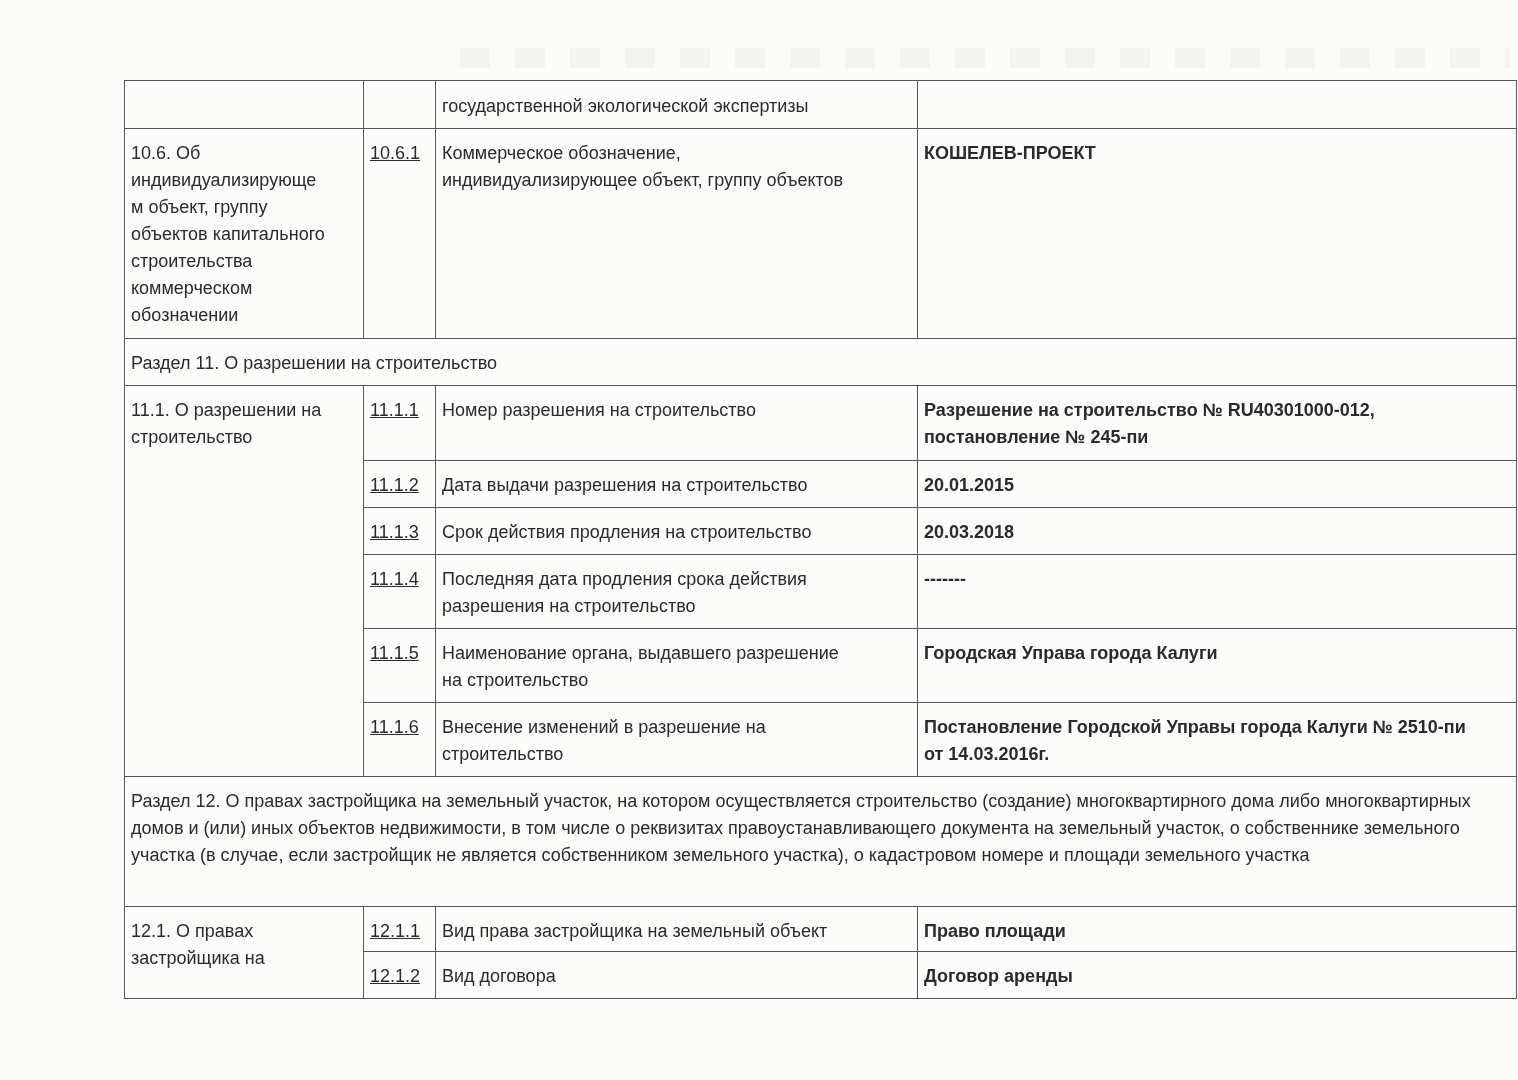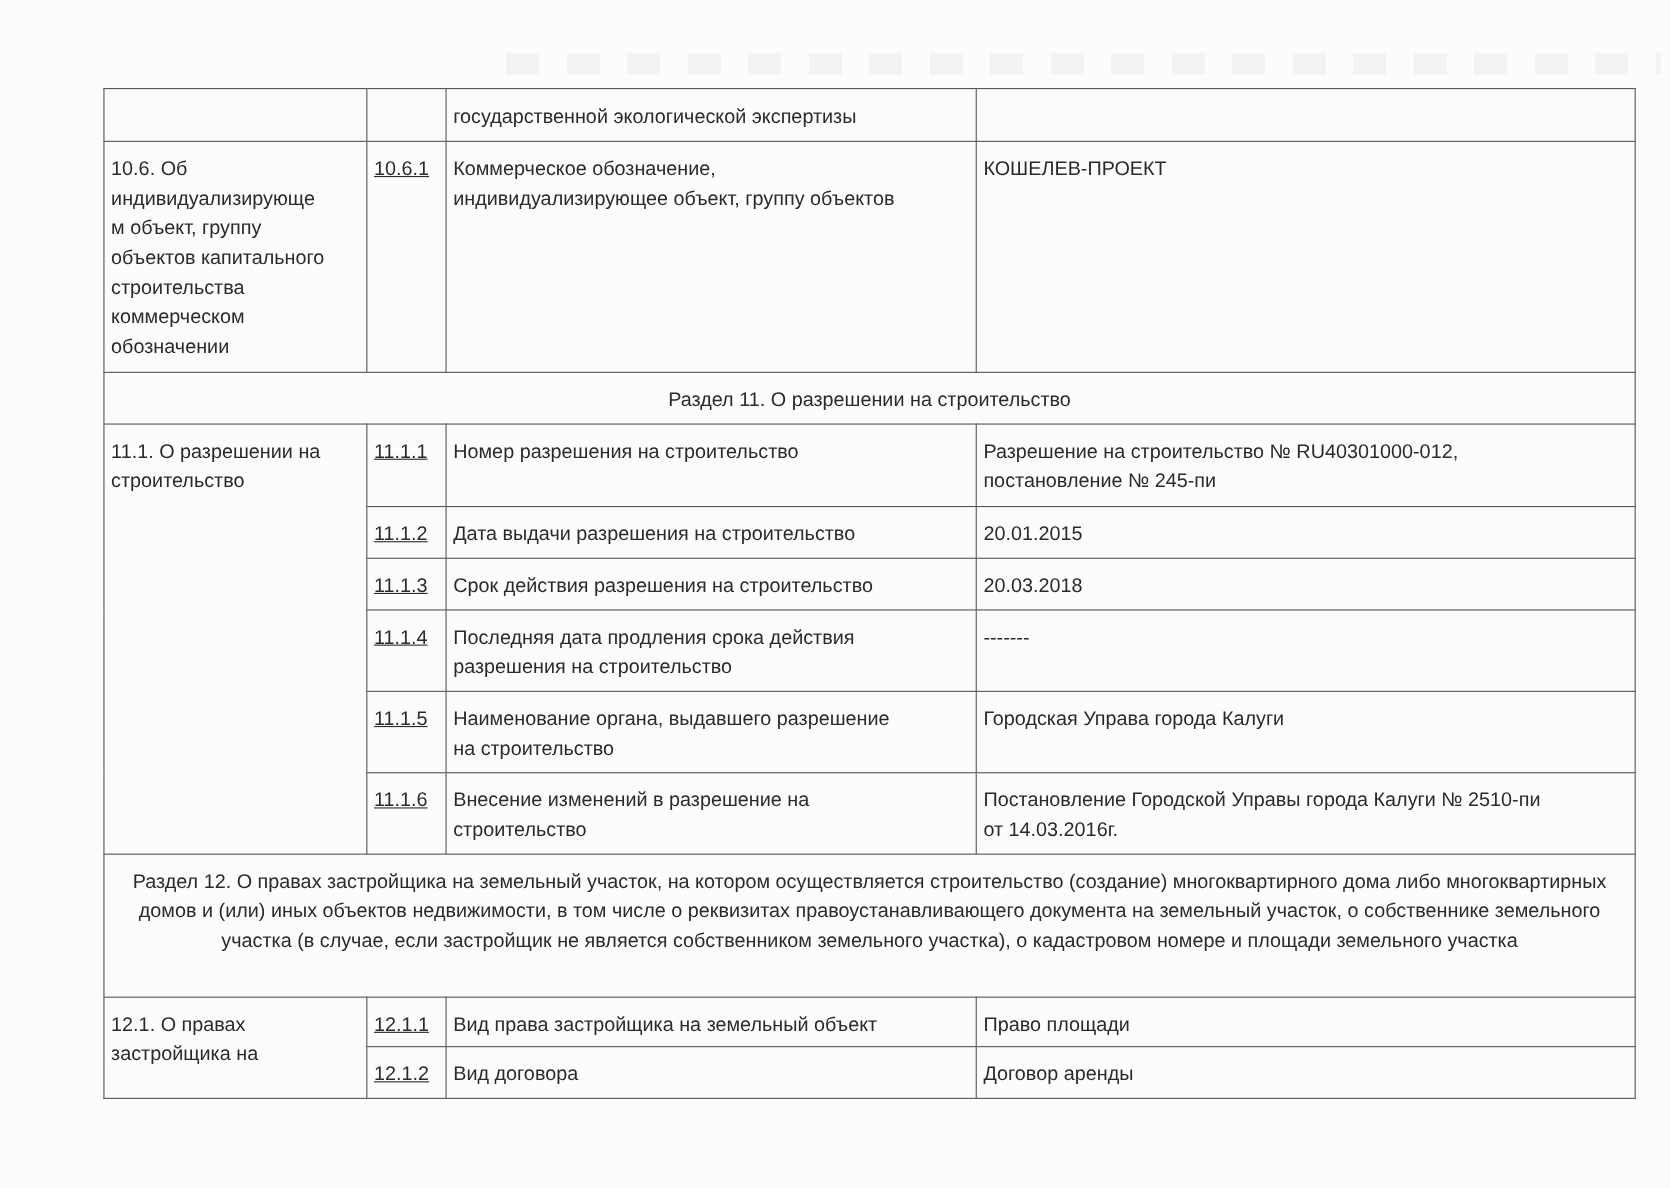--- a/index.html
+++ b/index.html
@@ -8,39 +8,38 @@
     background: #fcfcfb;
     position: relative; overflow: hidden;
     font-family: "Liberation Sans", sans-serif;
     color: #2a2a2a;
   }
   .scan-noise {
     position: absolute; left: 460px; top: 48px; width: 1050px; height: 20px;
     background: repeating-linear-gradient(90deg, rgba(120,120,120,0.07) 0 30px, transparent 30px 55px);
   }
   table.doc {
-    position: absolute; left: 94px; top: 80px;
+    position: absolute; left: 124px; top: 80px;
     width: 1392px;
     border-collapse: collapse;
     table-layout: fixed;
     font-size: 18px;
     line-height: 27px;
   }
   table.doc td {
     border: 1.5px solid #555;
     vertical-align: top;
     padding: 11px 6px 6px 6px;
     box-sizing: border-box;
   }
   td.c1 { width: 239px; margin-left: 12px; }
   td.c2 { width: 72px; padding-left: 5px; padding-right: 2px; text-decoration: underline; }
   td.c3 { width: 482px; }
-  td.c4 { width: 599px; }
+  td.c4 { width: 599px; font-weight: bold; }
   td.section {
-    text-align: center;
     padding: 10px 8px 8px 8px;
   }
   .multiline { white-space: pre-line; }
 </style>
 </head>
 <body>
 
 <div class="scan-noise"></div>
 
 <table class="doc">
@@ -81,21 +80,21 @@
     </tr>
 
     <tr style="height:47px">
       <td class="c2">11.1.2</td>
       <td class="c3">Дата выдачи разрешения на строительство</td>
       <td class="c4">20.01.2015</td>
     </tr>
 
     <tr style="height:47px">
       <td class="c2">11.1.3</td>
-      <td class="c3">Срок действия разрешения на строительство</td>
+      <td class="c3">Срок действия продления на строительство</td>
       <td class="c4">20.03.2018</td>
     </tr>
 
     <tr style="height:74px">
       <td class="c2">11.1.4</td>
       <td class="c3 multiline">Последняя дата продления срока действия
 разрешения на строительство</td>
       <td class="c4">-------</td>
     </tr>
 

